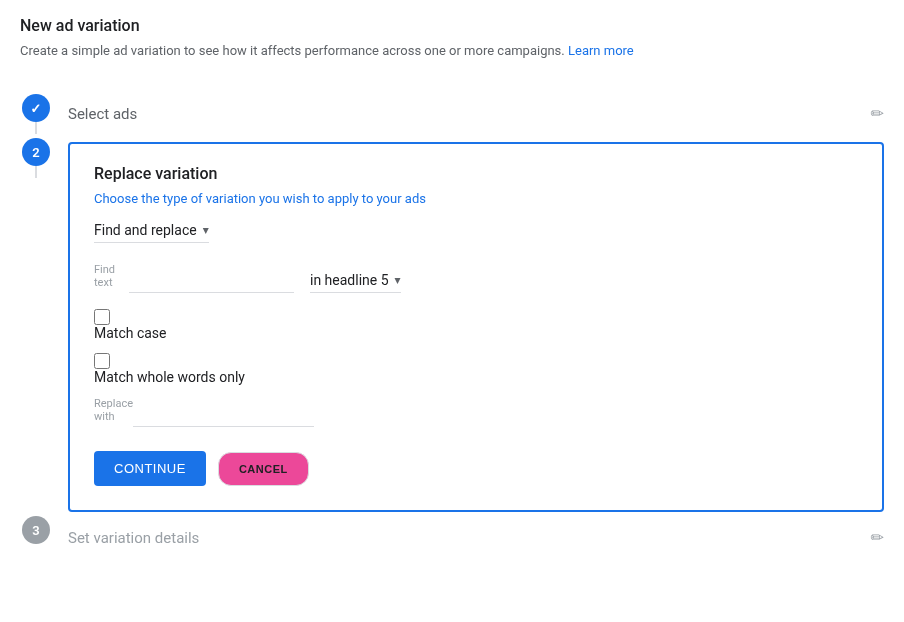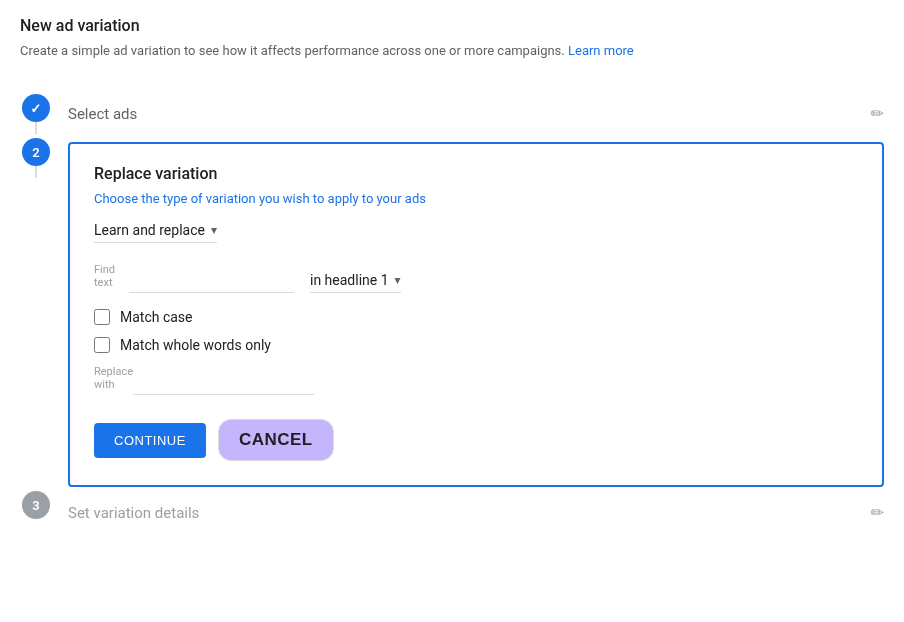--- a/index.html
+++ b/index.html
@@ -136,20 +136,21 @@
     .in-dropdown-arrow {
       margin-left: 6px;
       color: #5f6368;
       font-size: 12px;
     }
     
     .checkbox-row {
       display: flex;
       align-items: flex-start;
       margin-bottom: 12px;
+      flex-direction: column;
     }
     .checkbox-input {
       width: 16px;
       height: 16px;
       margin-right: 10px;
       cursor: pointer;
       accent-color: #1a73e8;
       flex-shrink: 0;
     }
     .checkbox-label {
@@ -192,26 +193,26 @@
       border: none;
       border-radius: 4px;
       padding: 10px 20px;
       font-size: 13px;
       font-weight: 400;
       letter-spacing: 0.5px;
       cursor: pointer;
       text-transform: uppercase;
     }
     .btn-cancel {
-      background: #c4b5fd;
+      background: #ec4899;
       color: #202124;
       border: 1px solid #dadce0;
       border-radius: 13px;
       padding: 10px 20px;
-      font-size: 17px;
+      font-size: 11px;
       font-weight: 600;
       letter-spacing: 0.5px;
       cursor: pointer;
       text-transform: uppercase;
     }
 
     
     .outer-step {
       display: flex;
       align-items: flex-start;
@@ -304,32 +305,32 @@
       </div>
       <div class="line"></div>
     </div>
     <div class="outer-step-right">
       <div class="step2-card">
         <div class="step2-title">Replace variation</div>
         <div class="step2-subtitle">Choose the type of variation you wish to apply to your ads</div>
 
         
         <div class="dropdown-wrapper">
-          <span class="dropdown-label">Learn and replace</span>
+          <span class="dropdown-label">Find and replace</span>
           <span class="dropdown-arrow">▾</span>
         </div>
 
         
         <div class="find-text-row">
           <div class="find-text-input-wrapper">
             <label>Find text</label>
             <input class="find-text-input" type="text" value="" style="">
           </div>
           <div class="in-dropdown-wrapper">
-            <span class="in-dropdown-label">in headline 1</span>
+            <span class="in-dropdown-label">in headline 5</span>
             <span class="in-dropdown-arrow">▾</span>
           </div>
         </div>
 
         
         <div class="checkbox-row">
           <input type="checkbox" class="checkbox-input" id="match-case" style="">
           <label class="checkbox-label" for="match-case">Match case</label>
         </div>
 

